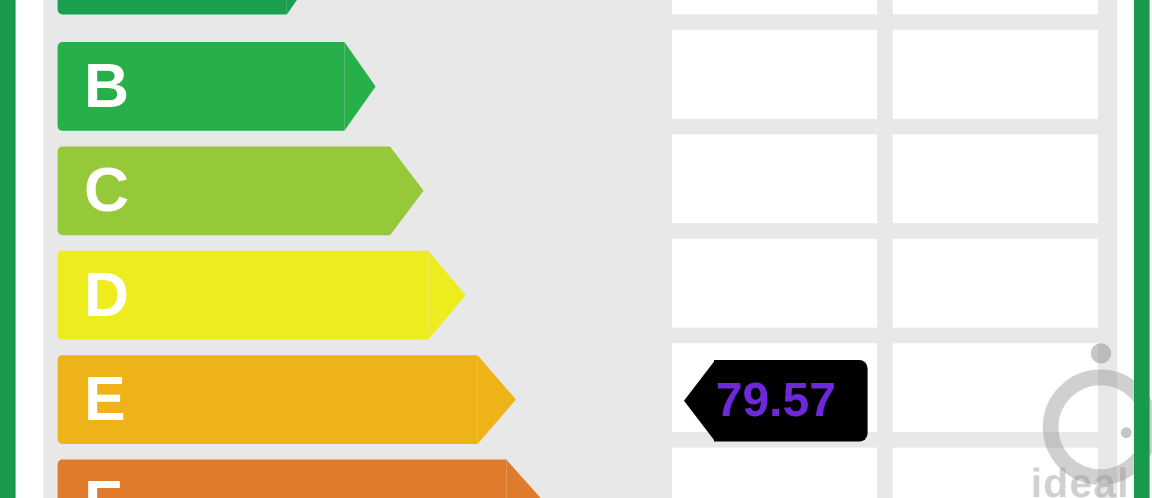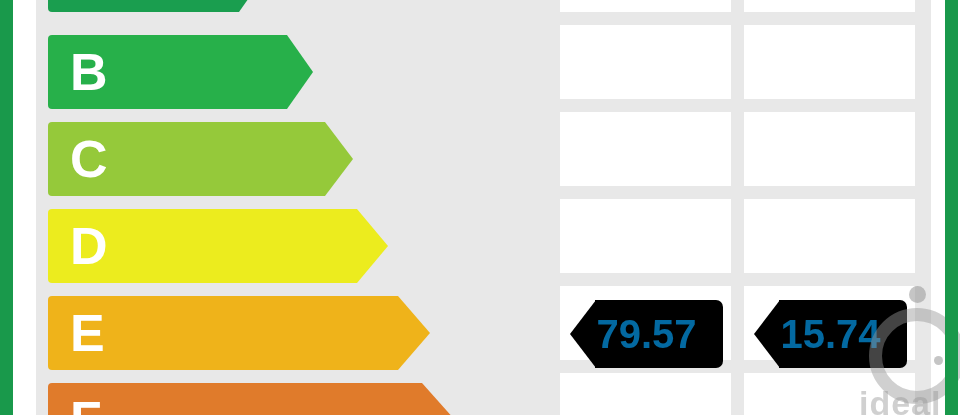--- a/index.html
+++ b/index.html
@@ -40,21 +40,21 @@
     letter-spacing:0;font-family:"Liberation Sans","DejaVu Sans",sans-serif;
   }
 
   
   .badge{position:absolute;height:68px;}
   .badge .bbody{position:absolute;right:0;top:0;height:68px;background:#000000;border-radius:0 7px 7px 0;}
   .badge .bpoint{position:absolute;left:0;top:0;width:0;height:0;
                  border-top:34px solid transparent;border-bottom:34px solid transparent;
                  border-right:26px solid #000000;}
   .badge .btxt{position:absolute;top:0;height:68px;line-height:68px;
-               color:#0369a1;font-weight:bold;font-size:40px;white-space:nowrap;text-align:center;}
+               color:#6d28d9;font-weight:bold;font-size:40px;white-space:nowrap;text-align:center;}
 
   
   .wm{position:absolute;pointer-events:none;}
   .wm .ring{position:absolute;left:0;top:0;width:96px;height:96px;border-radius:50%;
             border:13px solid rgba(150,150,150,0.45);box-sizing:border-box;}
   .wm .dot{position:absolute;width:17px;height:17px;border-radius:50%;background:rgba(150,150,150,0.55);}
   .wm .txt{position:absolute;color:rgba(150,150,150,0.45);font-size:34px;font-weight:bold;letter-spacing:1px;}
 </style>
 </head>
 <body>
@@ -136,25 +136,20 @@
     </div>
 
   </div>
 
   <div class="badge" style="left:570px;top:300px;width:153px;">
     <div class="bpoint"></div>
     <div class="bbody" style="width:128px;"></div>
     <div class="btxt" style="left:0;width:153px;">79.57</div>
   </div>
 
-  <div class="badge" style="left:754px;top:300px;width:153px;">
-    <div class="bpoint"></div>
-    <div class="bbody" style="width:128px;"></div>
-    <div class="btxt" style="left:0;width:153px;">15.74</div>
-  </div>
 
   <div class="wm" style="left:845px;top:292px;width:110px;height:123px;margin-left:20px;">
     <div class="ring" style="left:4px;top:16px;"></div>
     <div class="dot" style="left:44px;top:-6px;"></div>
     <div class="dot" style="left:69px;top:64px;width:9px;height:9px;"></div>
     <div class="txt" style="left:-6px;top:92px;">ideal</div>
   </div>
 
   <div class="rail left"></div>
   <div class="rail right"></div>

